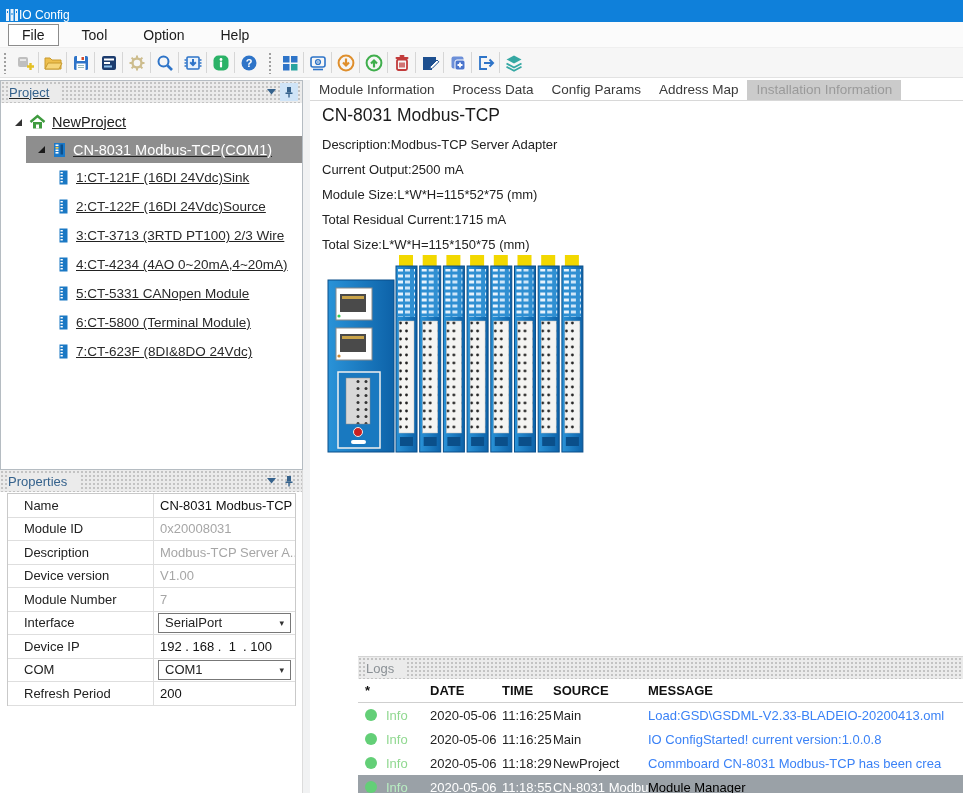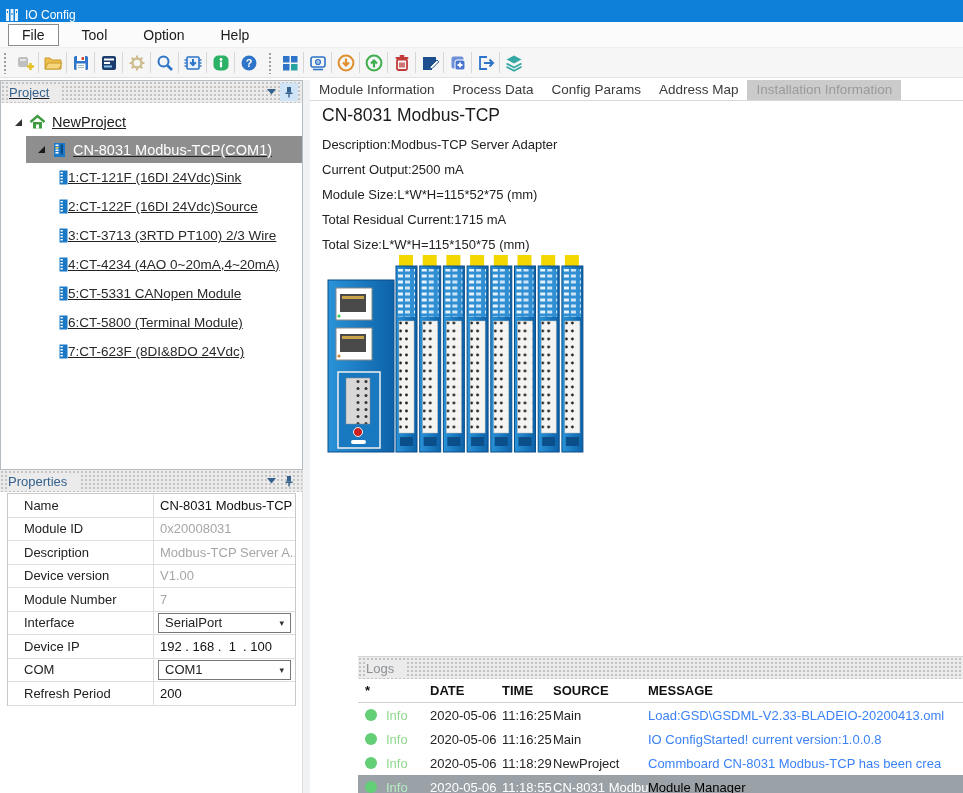--- a/index.html
+++ b/index.html
@@ -5,21 +5,21 @@
 <style>
   * { box-sizing: border-box; margin: 0; padding: 0; }
   html,body { width:963px; height:793px; overflow:hidden; }
   body {
     font-family:"Liberation Sans", sans-serif;
     background:#fff; position:relative; font-size:13px; color:#222;
   }
   
   .titlebar { position:absolute; top:0; left:0; right:0; height:30px;
     background:#0f80da; color:#fff; display:flex; align-items:center;
-    gap:6px; padding-left:5px; font-size:12px; }
+    gap:0; padding-left:5px; font-size:12px; }
   
   .menubar { position:absolute; top:22px; left:0; right:0; height:26px;
     background:#fbfbfb; display:flex; align-items:center; font-size:14px;
     color:#1a1a1a; border-bottom:1px solid #efefef; }
   .menu-item { padding:2px 13px; margin-right:10px; }
   .menu-item.boxed { border:1px solid #8c8c8c; background:#fff; margin-left:8px; }
   
   .toolbar { position:absolute; top:48px; left:0; right:0; height:30px;
     background:#f6f6f6; border-bottom:1px solid #e2e2e2;
     display:flex; align-items:center; }
@@ -41,21 +41,21 @@
     justify-content:center; }
   .ph-btn.pinned { background:#cfe4f7; }
   
   .project-panel { position:absolute; top:80px; left:0; width:303px; height:390px;
     border:1px solid #b5bcc2; background:#fff;text-decoration:underline; }
   .tree { position:relative; padding-top:5px; }
   .tree-row { display:flex; align-items:center; height:28px; }
   .tree-row.root { padding-left:13px; gap:6px; font-size:14.5px; }
   .tree-row.device { height:27px; margin-left:25px; padding-left:11px; gap:7px;
     background:#8e8e8e; color:#fff; font-size:14.5px; }
-  .tree-row.child { height:29px; padding-left:58px; gap:0; font-size:13.5px; color:#2a2a2a; }
+  .tree-row.child { height:29px; padding-left:58px; gap:8px; font-size:13.5px; color:#2a2a2a; }
   .props-panel { position:absolute; top:470px; left:0; width:303px; bottom:0;
     border-right:1px solid #dcdcdc; background:#fff; }
   .props-grid { margin:1px 6px 0 7px; border:1px solid #c9c9c9; border-bottom:none; }
   .prop-row { display:flex; height:23.5px; border-bottom:1px solid #dedede;
     align-items:center; }
   .prop-label { width:146px; padding-left:16px; border-right:1px solid #dedede;
     align-self:stretch; display:flex; align-items:center; color:#222; }
   .prop-value { flex:1; padding:0 6px; color:#111; white-space:pre; overflow:hidden; }
   .prop-value.ro { color:#a6a6a6; }
   .combo { flex:1; margin:1px 4px 1px 4px; border:1px solid #777;

